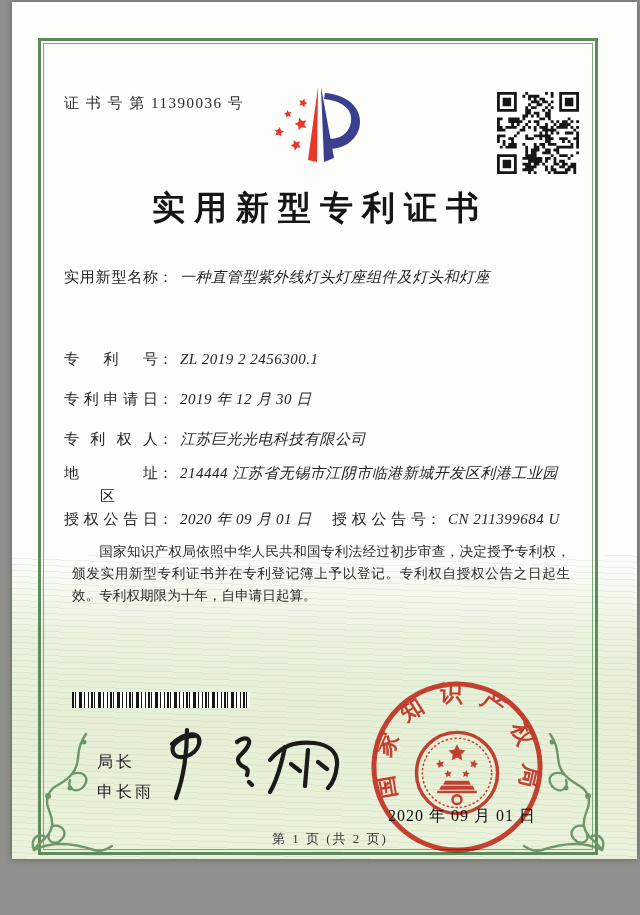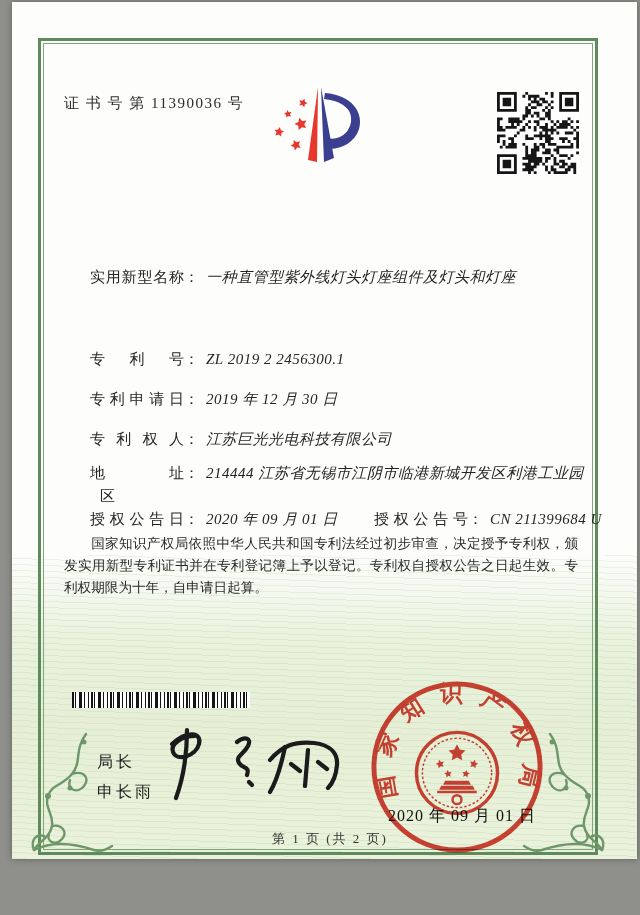--- a/index.html
+++ b/index.html
@@ -13,28 +13,28 @@
       background:repeating-linear-gradient(2deg,rgba(120,165,110,.16) 0 1px,transparent 1px 6px);
       opacity:.8;}
   .frame-outer{position:absolute;left:38px;top:38px;width:560px;height:817px;
       border:3px solid #5e8a5c;box-sizing:border-box;}
   .frame-inner{position:absolute;inset:2px;border:1px solid #7fa57d;}
   .abs{position:absolute;}
   .cert-no{left:64px;top:94px;font-size:15px;letter-spacing:1.5px;color:#2b2b2b;}
   .title{left:0;right:0;top:186px;text-align:center;font-size:33px;font-weight:700;
          letter-spacing:9px;color:#151515;}
   .row{left:64px;font-size:15px;white-space:nowrap;color:#252525;}
-  .flabel{display:inline-block;width:94px;text-align:justify;text-align-last:justify;margin-left:26px;}
+  .flabel{display:inline-block;width:94px;text-align:justify;text-align-last:justify;}
   .colon{display:inline-block;}
   .fvalue{margin-left:7px;letter-spacing:.5px;font-style:italic;}
   .addr2{left:100px;top:487px;font-size:15px;}
-  .grant-right{position:absolute;left:284px;top:0;white-space:nowrap;}
+  .grant-right{position:absolute;left:268px;top:0;white-space:nowrap;}
   .paras{left:64px;top:533px;width:514px;font-size:13.6px;line-height:22px;
          text-align:justify;color:#2a2a2a;}
-  .paras p{margin:0;text-indent:2em;font-family:Liberation Serif, serif;}
+  .paras p{margin:8px;text-indent:2em;font-family:Liberation Serif, serif;}
   .barcode{left:72px;top:692px;width:178px;height:16px;
       background:repeating-linear-gradient(90deg,#151515 0 2px,#fff 2px 3px,#151515 3px 4px,
       #fff 4px 7px,#151515 7px 10px,#fff 10px 12px,#151515 12px 13px,#fff 13px 16px,
       #151515 16px 17px,#fff 17px 19px);}
   .signer{left:97px;font-size:16px;letter-spacing:3px;color:#1d1d1d;}
   .seal-date{left:388px;top:806px;font-size:16px;letter-spacing:1px;color:#111;z-index:5;}
   .page-no{left:0;right:0;top:830px;text-align:center;font-size:13px;letter-spacing:2px;color:#333;margin-left:20px;}
   .back-note{left:0;right:0;top:871px;text-align:center;font-size:16px;letter-spacing:2px;color:#333;}
   .seal{left:368px;top:678px;mix-blend-mode:multiply;opacity:.93;z-index:6;}
   .sig{left:142px;top:722px;z-index:4;}
@@ -103,20 +103,21 @@
   <svg class="abs qr" width="82" height="82" viewBox="0 0 29 29">
     <rect width="29" height="29" fill="#fff"></rect>
     <g fill="#161616">
       <path d="M0,0h7v7h-7z M22,0h7v7h-7z M0,22h7v7h-7z"></path>
       <path fill="#fff" d="M1,1h5v5h-5z M23,1h5v5h-5z M1,23h5v5h-5z"></path>
       <path d="M2,2h3v3h-3z M24,2h3v3h-3z M2,24h3v3h-3z"></path>
       <path id="qr-modules" d="M10,0h1v1h-1zM17,0h1v1h-1zM19,0h1v1h-1zM9,1h1v1h-1zM11,1h1v1h-1zM12,1h1v1h-1zM13,1h1v1h-1zM14,1h1v1h-1zM19,1h1v1h-1zM11,2h1v1h-1zM13,2h1v1h-1zM15,2h1v1h-1zM16,2h1v1h-1zM12,3h1v1h-1zM13,3h1v1h-1zM14,3h1v1h-1zM16,3h1v1h-1zM17,3h1v1h-1zM19,3h1v1h-1zM11,4h1v1h-1zM14,4h1v1h-1zM15,4h1v1h-1zM18,4h1v1h-1zM10,5h1v1h-1zM12,5h1v1h-1zM13,5h1v1h-1zM17,5h1v1h-1zM19,5h1v1h-1zM10,6h1v1h-1zM11,6h1v1h-1zM16,6h1v1h-1zM18,6h1v1h-1zM10,7h1v1h-1zM11,7h1v1h-1zM13,7h1v1h-1zM14,7h1v1h-1zM17,7h1v1h-1zM18,7h1v1h-1zM9,8h1v1h-1zM10,8h1v1h-1zM12,8h1v1h-1zM14,8h1v1h-1zM17,8h1v1h-1zM18,8h1v1h-1zM0,9h1v1h-1zM1,9h1v1h-1zM4,9h1v1h-1zM5,9h1v1h-1zM6,9h1v1h-1zM7,9h1v1h-1zM9,9h1v1h-1zM15,9h1v1h-1zM16,9h1v1h-1zM18,9h1v1h-1zM25,9h1v1h-1zM0,10h1v1h-1zM4,10h1v1h-1zM5,10h1v1h-1zM6,10h1v1h-1zM7,10h1v1h-1zM8,10h1v1h-1zM11,10h1v1h-1zM13,10h1v1h-1zM14,10h1v1h-1zM19,10h1v1h-1zM21,10h1v1h-1zM23,10h1v1h-1zM24,10h1v1h-1zM26,10h1v1h-1zM28,10h1v1h-1zM0,11h1v1h-1zM5,11h1v1h-1zM7,11h1v1h-1zM10,11h1v1h-1zM14,11h1v1h-1zM17,11h1v1h-1zM20,11h1v1h-1zM22,11h1v1h-1zM23,11h1v1h-1zM24,11h1v1h-1zM25,11h1v1h-1zM0,12h1v1h-1zM1,12h1v1h-1zM3,12h1v1h-1zM4,12h1v1h-1zM5,12h1v1h-1zM6,12h1v1h-1zM9,12h1v1h-1zM11,12h1v1h-1zM13,12h1v1h-1zM15,12h1v1h-1zM16,12h1v1h-1zM17,12h1v1h-1zM19,12h1v1h-1zM21,12h1v1h-1zM22,12h1v1h-1zM23,12h1v1h-1zM24,12h1v1h-1zM26,12h1v1h-1zM28,12h1v1h-1zM0,13h1v1h-1zM1,13h1v1h-1zM2,13h1v1h-1zM8,13h1v1h-1zM9,13h1v1h-1zM13,13h1v1h-1zM16,13h1v1h-1zM17,13h1v1h-1zM18,13h1v1h-1zM19,13h1v1h-1zM20,13h1v1h-1zM27,13h1v1h-1zM7,14h1v1h-1zM15,14h1v1h-1zM17,14h1v1h-1zM19,14h1v1h-1zM21,14h1v1h-1zM24,14h1v1h-1zM25,14h1v1h-1zM26,14h1v1h-1zM28,14h1v1h-1zM0,15h1v1h-1zM1,15h1v1h-1zM2,15h1v1h-1zM6,15h1v1h-1zM10,15h1v1h-1zM13,15h1v1h-1zM14,15h1v1h-1zM15,15h1v1h-1zM16,15h1v1h-1zM17,15h1v1h-1zM18,15h1v1h-1zM28,15h1v1h-1zM0,16h1v1h-1zM4,16h1v1h-1zM5,16h1v1h-1zM10,16h1v1h-1zM11,16h1v1h-1zM12,16h1v1h-1zM15,16h1v1h-1zM17,16h1v1h-1zM18,16h1v1h-1zM19,16h1v1h-1zM22,16h1v1h-1zM23,16h1v1h-1zM24,16h1v1h-1zM27,16h1v1h-1zM28,16h1v1h-1zM0,17h1v1h-1zM2,17h1v1h-1zM5,17h1v1h-1zM17,17h1v1h-1zM18,17h1v1h-1zM23,17h1v1h-1zM25,17h1v1h-1zM28,17h1v1h-1zM2,18h1v1h-1zM4,18h1v1h-1zM5,18h1v1h-1zM6,18h1v1h-1zM9,18h1v1h-1zM13,18h1v1h-1zM15,18h1v1h-1zM16,18h1v1h-1zM18,18h1v1h-1zM19,18h1v1h-1zM20,18h1v1h-1zM26,18h1v1h-1zM28,18h1v1h-1zM1,19h1v1h-1zM3,19h1v1h-1zM4,19h1v1h-1zM5,19h1v1h-1zM6,19h1v1h-1zM10,19h1v1h-1zM13,19h1v1h-1zM14,19h1v1h-1zM16,19h1v1h-1zM21,19h1v1h-1zM22,19h1v1h-1zM23,19h1v1h-1zM24,19h1v1h-1zM25,19h1v1h-1zM26,19h1v1h-1zM28,19h1v1h-1zM10,20h1v1h-1zM12,20h1v1h-1zM13,20h1v1h-1zM14,20h1v1h-1zM17,20h1v1h-1zM18,20h1v1h-1zM20,20h1v1h-1zM21,20h1v1h-1zM10,21h1v1h-1zM12,21h1v1h-1zM13,21h1v1h-1zM16,21h1v1h-1zM17,21h1v1h-1zM18,21h1v1h-1zM21,21h1v1h-1zM28,21h1v1h-1zM10,22h1v1h-1zM11,22h1v1h-1zM12,22h1v1h-1zM13,22h1v1h-1zM19,22h1v1h-1zM22,22h1v1h-1zM23,22h1v1h-1zM24,22h1v1h-1zM26,22h1v1h-1zM9,23h1v1h-1zM10,23h1v1h-1zM11,23h1v1h-1zM12,23h1v1h-1zM13,23h1v1h-1zM14,23h1v1h-1zM15,23h1v1h-1zM17,23h1v1h-1zM18,23h1v1h-1zM20,23h1v1h-1zM25,23h1v1h-1zM11,24h1v1h-1zM12,24h1v1h-1zM13,24h1v1h-1zM14,24h1v1h-1zM15,24h1v1h-1zM17,24h1v1h-1zM20,24h1v1h-1zM22,24h1v1h-1zM23,24h1v1h-1zM9,25h1v1h-1zM10,25h1v1h-1zM11,25h1v1h-1zM13,25h1v1h-1zM14,25h1v1h-1zM16,25h1v1h-1zM20,25h1v1h-1zM21,25h1v1h-1zM23,25h1v1h-1zM24,25h1v1h-1zM26,25h1v1h-1zM27,25h1v1h-1zM10,26h1v1h-1zM11,26h1v1h-1zM12,26h1v1h-1zM13,26h1v1h-1zM17,26h1v1h-1zM19,26h1v1h-1zM22,26h1v1h-1zM23,26h1v1h-1zM25,26h1v1h-1zM26,26h1v1h-1zM27,26h1v1h-1zM9,27h1v1h-1zM10,27h1v1h-1zM11,27h1v1h-1zM12,27h1v1h-1zM17,27h1v1h-1zM19,27h1v1h-1zM20,27h1v1h-1zM24,27h1v1h-1zM25,27h1v1h-1zM27,27h1v1h-1zM11,28h1v1h-1zM13,28h1v1h-1zM18,28h1v1h-1zM20,28h1v1h-1zM21,28h1v1h-1zM22,28h1v1h-1zM23,28h1v1h-1zM24,28h1v1h-1zM27,28h1v1h-1z"></path>
     </g>
   </svg>
 
+  <div class="abs title">实用新型专利证书</div>
 
   <div class="abs row" style="top:268px">
     <span class="flabel">实用新型名称</span><span class="colon">：</span><span class="fvalue">一种直管型紫外线灯头灯座组件及灯头和灯座</span>
   </div>
   <div class="abs row" style="top:350px">
     <span class="flabel">专利号</span><span class="colon">：</span><span class="fvalue">ZL 2019 2 2456300.1</span>
   </div>
   <div class="abs row" style="top:390px">
     <span class="flabel">专利申请日</span><span class="colon">：</span><span class="fvalue">2019 年 12 月 30 日</span>
   </div>

